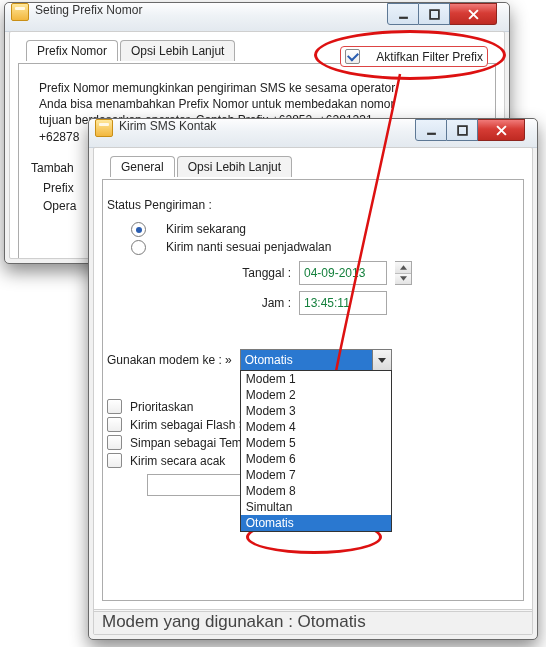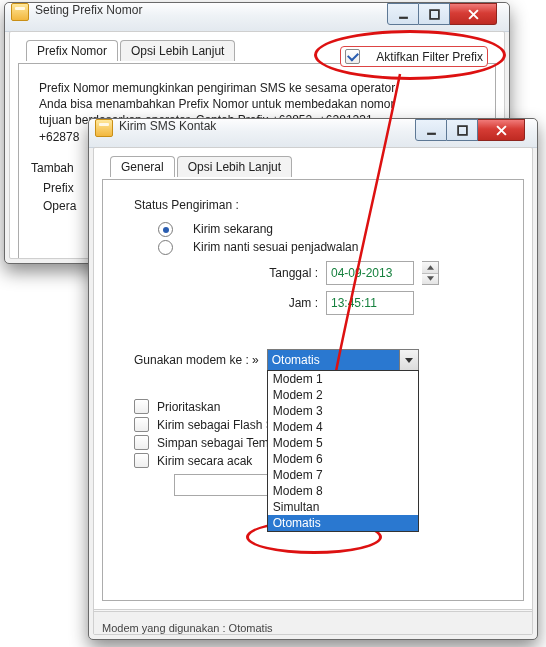--- a/index.html
+++ b/index.html
@@ -41,21 +41,21 @@
   .dropdown{position:absolute;top:20px;left:-1px;width:150px;border:1px solid #333;background:#fff;z-index:5}
   .dropdown .opt{padding:1px 5px;white-space:nowrap}
   .dropdown .opt.hl{background:#2a78d0;color:#fff}
   .chk-row{display:flex;align-items:center;gap:8px;margin:3px 0}
   .chk{width:13px;height:13px;border:1px solid #8a8a8a;background:linear-gradient(#fff,#efefef);border-radius:2px;flex:none}
   .chk.on::after{content:"";display:block;width:8px;height:5px;margin:2px auto 0 auto;border-left:2px solid #2a5db0;border-bottom:2px solid #2a5db0;transform:rotate(-45deg)}
   .bottombar{border-top:1px solid #cfcfcf;padding:6px 8px;background:#f6f6f6;display:flex;align-items:center}
   .btn{border:1px solid #9a9a9a;border-radius:3px;background:linear-gradient(#fdfdfd,#e7e7e7);padding:3px 12px;display:flex;align-items:center;gap:6px}
   .btn .mico{width:16px;height:14px;background:linear-gradient(#e8f0ff,#b7cdea);border:1px solid #6b88b1;border-radius:2px;position:relative}
   .btn .mico::after{content:"";position:absolute;right:-4px;top:3px;border:4px solid transparent;border-left-color:#3a6fb0}
-  .statusbar{position:absolute;left:0;right:0;bottom:0;height:22px;border-top:1px solid #cfcfcf;background:#f1f1f1;display:flex;align-items:flex-end;padding:0 8px;font-size:11px;color:#444}
+  .statusbar{position:absolute;left:0;right:0;bottom:0;height:22px;border-top:1px solid #cfcfcf;background:#f1f1f1;display:flex;align-items:flex-start;padding:0 8px;font-size:17px;color:#444}
   
   .filterbox{position:absolute;right:8px;top:6px;display:flex;align-items:center;gap:16px;border:1px solid #d44;border-radius:4px;padding:2px 4px;background:#fff}
   .desc{padding:6px 8px 10px 8px;line-height:1.35}
   
   .ellipse{position:absolute;border:3px solid #d11;border-radius:50%;pointer-events:none}
   .bigarc{position:absolute;pointer-events:none}
 </style>
 </head>
 <body>
 
@@ -134,21 +134,21 @@
       </div>
     </div>
     <div class="client">
       <div class="tabs">
         <div class="tabstrip">
           <div class="tab active">General</div>
           <div class="tab">Opsi Lebih Lanjut</div>
         </div>
         <div class="tabline"></div>
       </div>
-      <div class="tabbody" style="height:392px;position:relative;padding:14px 31px">
+      <div class="tabbody" style="height:392px;position:relative;padding:14px 4px">
         <div class="section-label">Status Pengiriman :</div>
         <div style="padding-left:24px">
           <div class="radio-row">
             <span class="radio">
                 <span class="dot"></span>
               </span>
             <span>Kirim sekarang</span>
           </div>
           <div class="radio-row">
             <span class="radio"></span>

